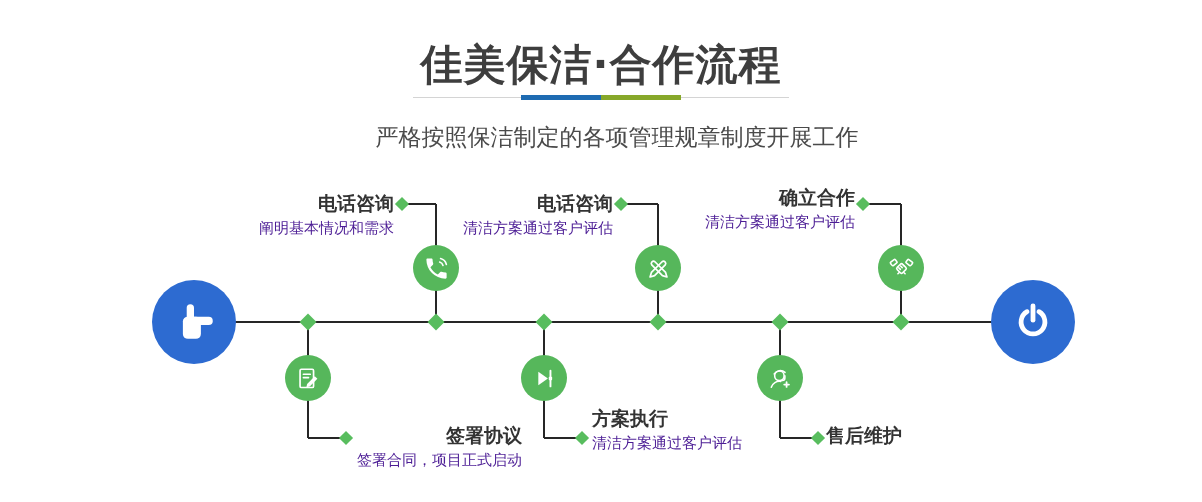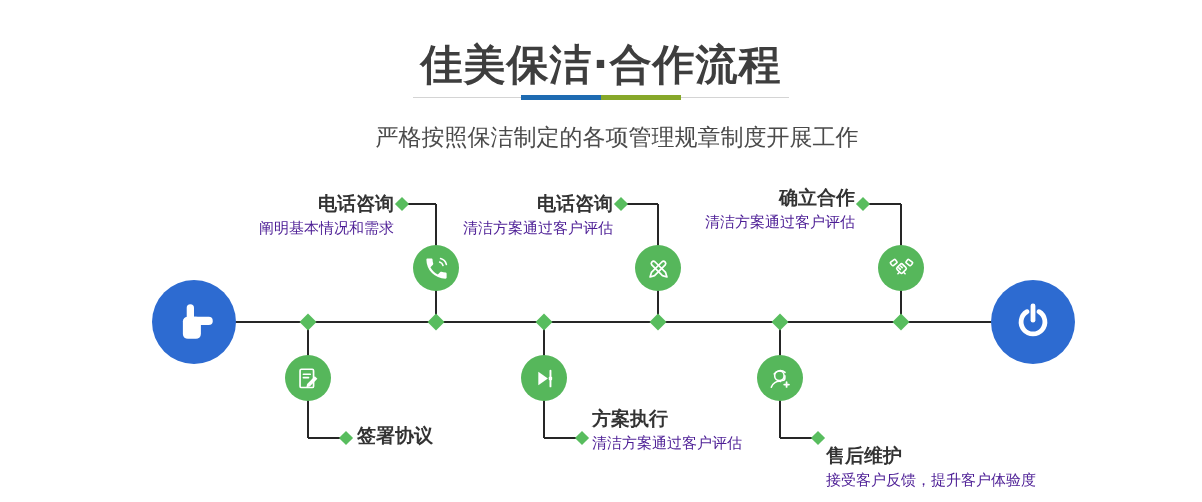--- a/index.html
+++ b/index.html
@@ -171,24 +171,24 @@
       <div class="step-title">电话咨询</div>
       <div class="step-desc">清洁方案通过客户评估</div>
     </div>
     <div class="step top" style="right:347px;top:187px;">
       <div class="step-title">确立合作</div>
       <div class="step-desc">清洁方案通过客户评估</div>
     </div>
 
     <div class="step bottom" style="left:357px;top:425px;text-align:right;">
       <div class="step-title">签署协议</div>
+      <div class="step-desc">签署合同，项目正式启动</div>
     </div>
     <div class="step bottom" style="left:592px;top:408px;">
       <div class="step-title">方案执行</div>
       <div class="step-desc">清洁方案通过客户评估</div>
     </div>
-    <div class="step bottom" style="left:826px;top:425px;margin-top:20px;">
+    <div class="step bottom" style="left:826px;top:425px;">
       <div class="step-title">售后维护</div>
-      <div class="step-desc">接受客户反馈，提升客户体验度</div>
     </div>
 
   </div>
 </div>
 
 </body></html>

